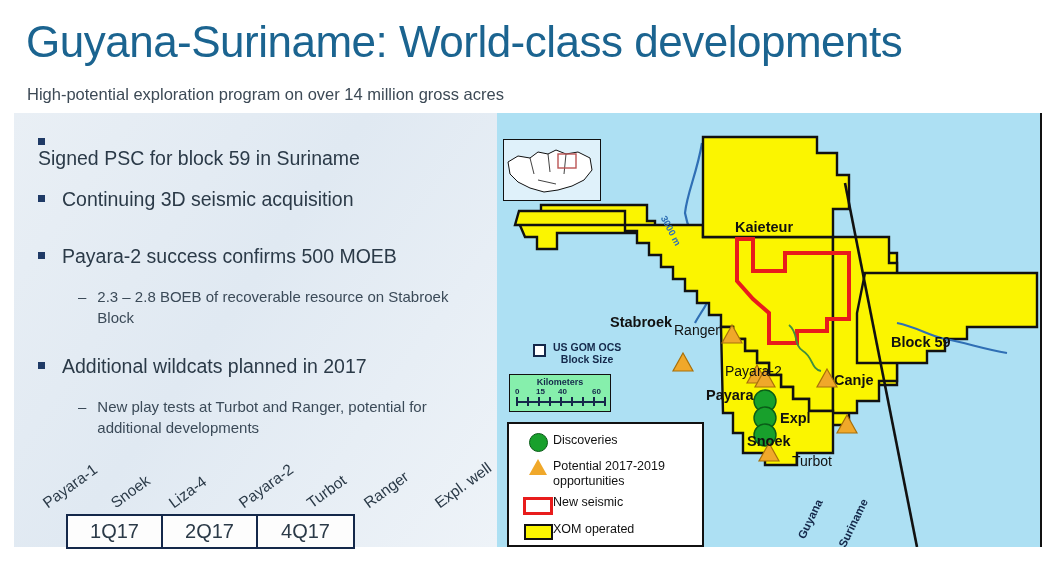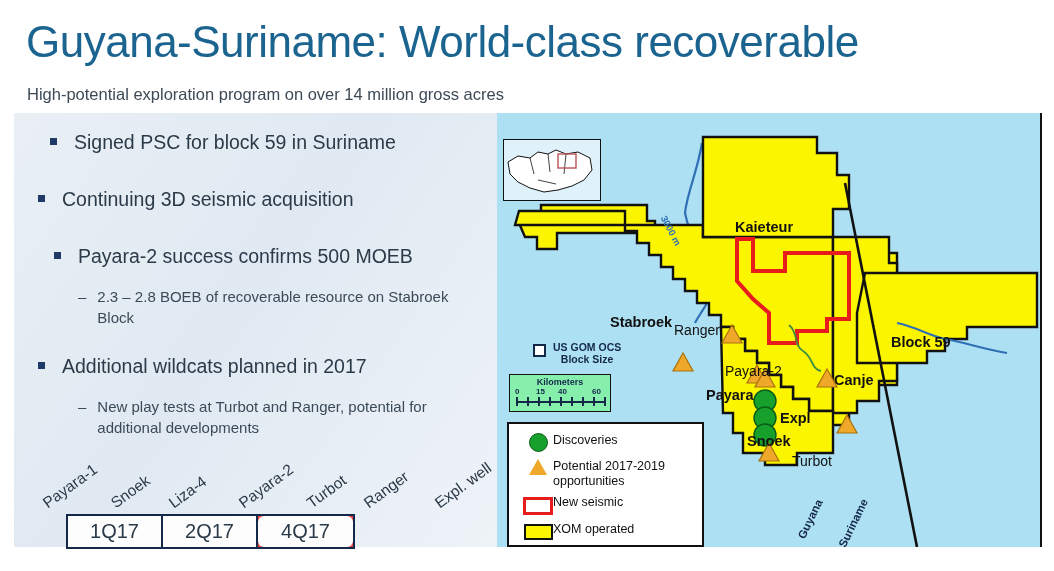--- a/index.html
+++ b/index.html
@@ -48,21 +48,21 @@
   }
   .tl-row{
     position:absolute;left:20px;top:62px;display:flex;
     border:2.5px solid #14284a;background:#ef4444;
   }
   .tl-cell{
     width:95px;height:31px;line-height:31px;text-align:center;
     font-size:20px;color:#2b3a48;background:#fdfdfd;
     border-right:2.5px solid #14284a;box-sizing:border-box;
   }
-  .tl-cell:last-child{border-right:none;border-radius:6px;}
+  .tl-cell:last-child{border-right:none;}
 
   
   .map{
     position:absolute;left:497px;top:113px;width:543px;height:434px;
     background:#ade0f3;overflow:hidden;border-right:2px solid #111;
   }
   .map svg{display:block;}
 
   .mlabel{position:absolute;white-space:nowrap;pointer-events:none;}
   .bold-lab{font-size:14.5px;font-weight:bold;color:#111;}
@@ -108,39 +108,39 @@
   .cty{
     position:absolute;font-size:11.5px;font-weight:bold;color:#14284a;
     transform-origin:center;white-space:nowrap;
   }
 </style>
 </head>
 <body>
 
 <div class="slide">
 
-  <div class="title">Guyana-Suriname: World-class recoverable</div>
+  <div class="title">Guyana-Suriname: World-class developments</div>
   <div class="subtitle">High-potential exploration program on over 14 million gross acres</div>
 
   <div class="panel"></div>
   <div class="panel-left"></div>
 
   <div class="bullets">
 
-    <div class="b1" style="left:36px;top:16px;">
+    <div class="b1" style="left:24px;top:16px;flex-direction:column;">
       <div class="sq"></div>
       <div class="txt">Signed PSC for block 59 in Suriname</div>
     </div>
 
     <div class="b1" style="left:24px;top:73px;">
       <div class="sq"></div>
       <div class="txt">Continuing 3D seismic acquisition</div>
     </div>
 
-    <div class="b1" style="left:40px;top:130px;">
+    <div class="b1" style="left:24px;top:130px;">
       <div class="sq"></div>
       <div class="txt">Payara-2 success confirms 500 MOEB</div>
     </div>
 
     <div class="b2" style="left:64px;top:173px;">
       <div class="dash">–</div>
       <div class="txt">2.3 – 2.8 BOEB of recoverable resource on Stabroek Block</div>
     </div>
 
     <div class="b1" style="left:24px;top:240px;">

